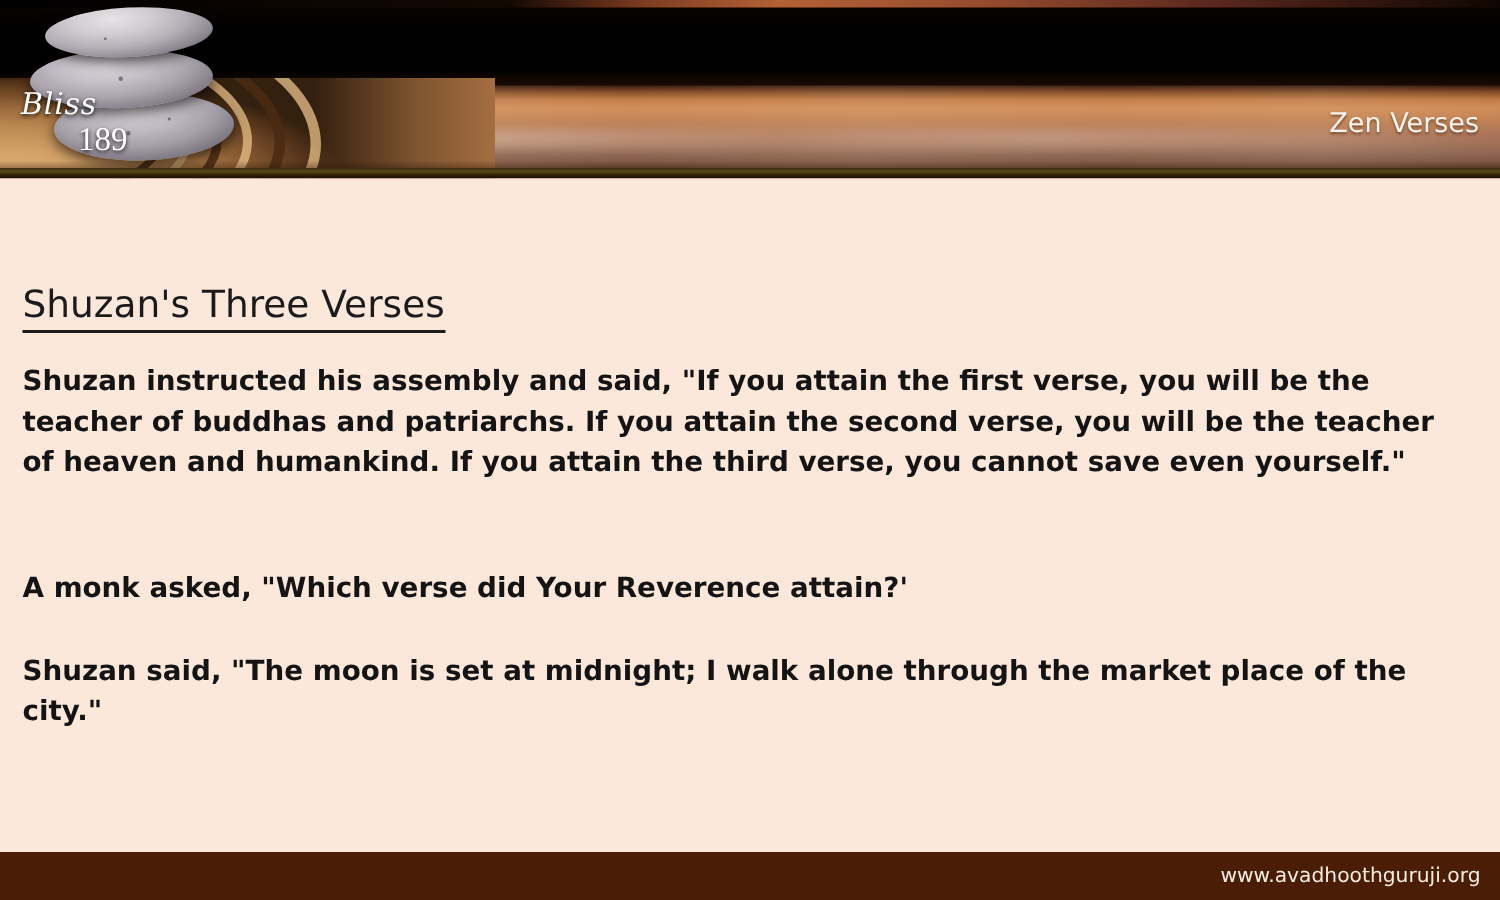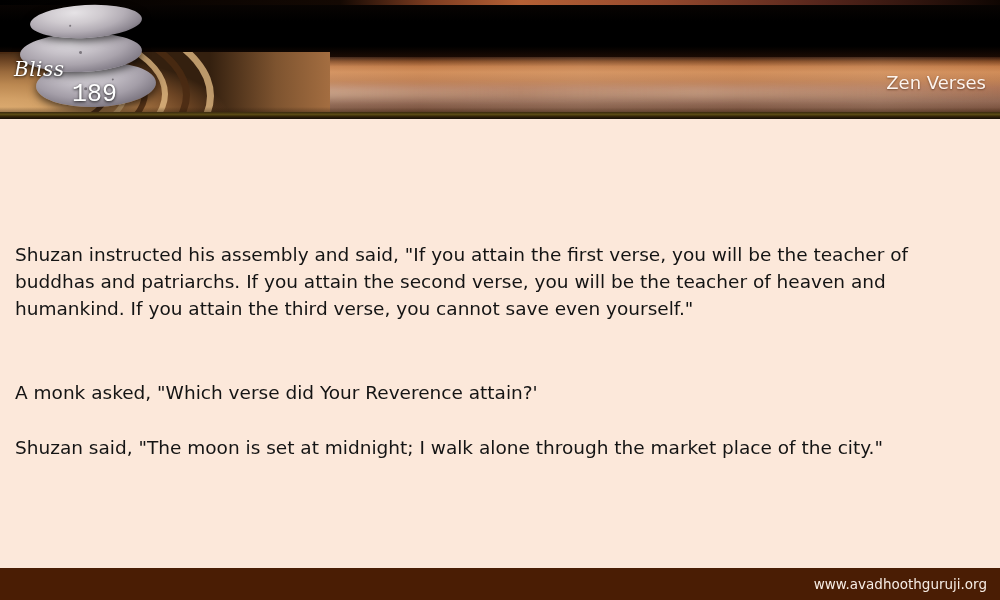--- a/index.html
+++ b/index.html
@@ -133,25 +133,24 @@
   .brand-name {
     position:absolute; left:14px; top:57px;
     font-family:"DejaVu Serif", serif;
     font-style:italic;
     font-size:20px; color:#ffffff; letter-spacing:.5px;
     text-shadow:0 1px 3px rgba(0,0,0,.85);
     z-index:8;
   }
   .brand-num {
     position:absolute; left:52px; top:80px;
-    font-family:Liberation Mono, monospace;
-    font-size:25px; color:#ffffff;
+    font-family:Liberation Serif, serif;
+    font-size:22px; color:#ffffff;
     text-shadow:0 1px 3px rgba(0,0,0,.85);
     z-index:8;
-    margin-left:20px;
   }
   .hdr-right {
     position:absolute; right:14px; top:72px;
     font-family:"DejaVu Sans", sans-serif;
     font-size:18px; color:#fdf4ee;
     text-shadow:0 1px 2px rgba(60,25,5,.55);
     z-index:8;
   }
 
   
@@ -164,20 +163,21 @@
     font-size:25px; color:#1b1b1b; font-weight:400;
     letter-spacing:0;
     padding-bottom:3px;
     border-bottom:2px solid #1b1b1b;
     display:inline-block;
   }
   .para {
     position:absolute; left:15px;
     font-size:18.5px; line-height:27px; color:#141414;
     width:968px;
+    font-weight:bold;
   }
   #p1 { top:122px; }
   #p2 { top:260px; }
   #p3 { top:315px; }
 
   
   #footer {
     position:absolute; left:0; top:568px; width:1000px; height:48px;
     background:#4A1D04;
   }
@@ -223,20 +223,21 @@
     </div>
 
     <div class="hdr-edge"></div>
 
     <div class="brand-name">Bliss</div>
     <div class="brand-num">189</div>
     <div class="hdr-right">Zen Verses</div>
   </div>
 
   <div id="content">
+    <div class="story-title">Shuzan's Three Verses</div>
 
     <div class="para" id="p1">Shuzan instructed his assembly and said, "If you attain the first verse, you will be the teacher of buddhas and patriarchs. If you attain the second verse, you will be the teacher of heaven and humankind. If you attain the third verse, you cannot save even yourself."</div>
     <div class="para" id="p2">A monk asked, "Which verse did Your Reverence attain?'</div>
     <div class="para" id="p3">Shuzan said, "The moon is set at midnight; I walk alone through the market place of the city."</div>
   </div>
 
   <div id="footer">
     <div class="footer-url">www.avadhoothguruji.org</div>
   </div>
 

